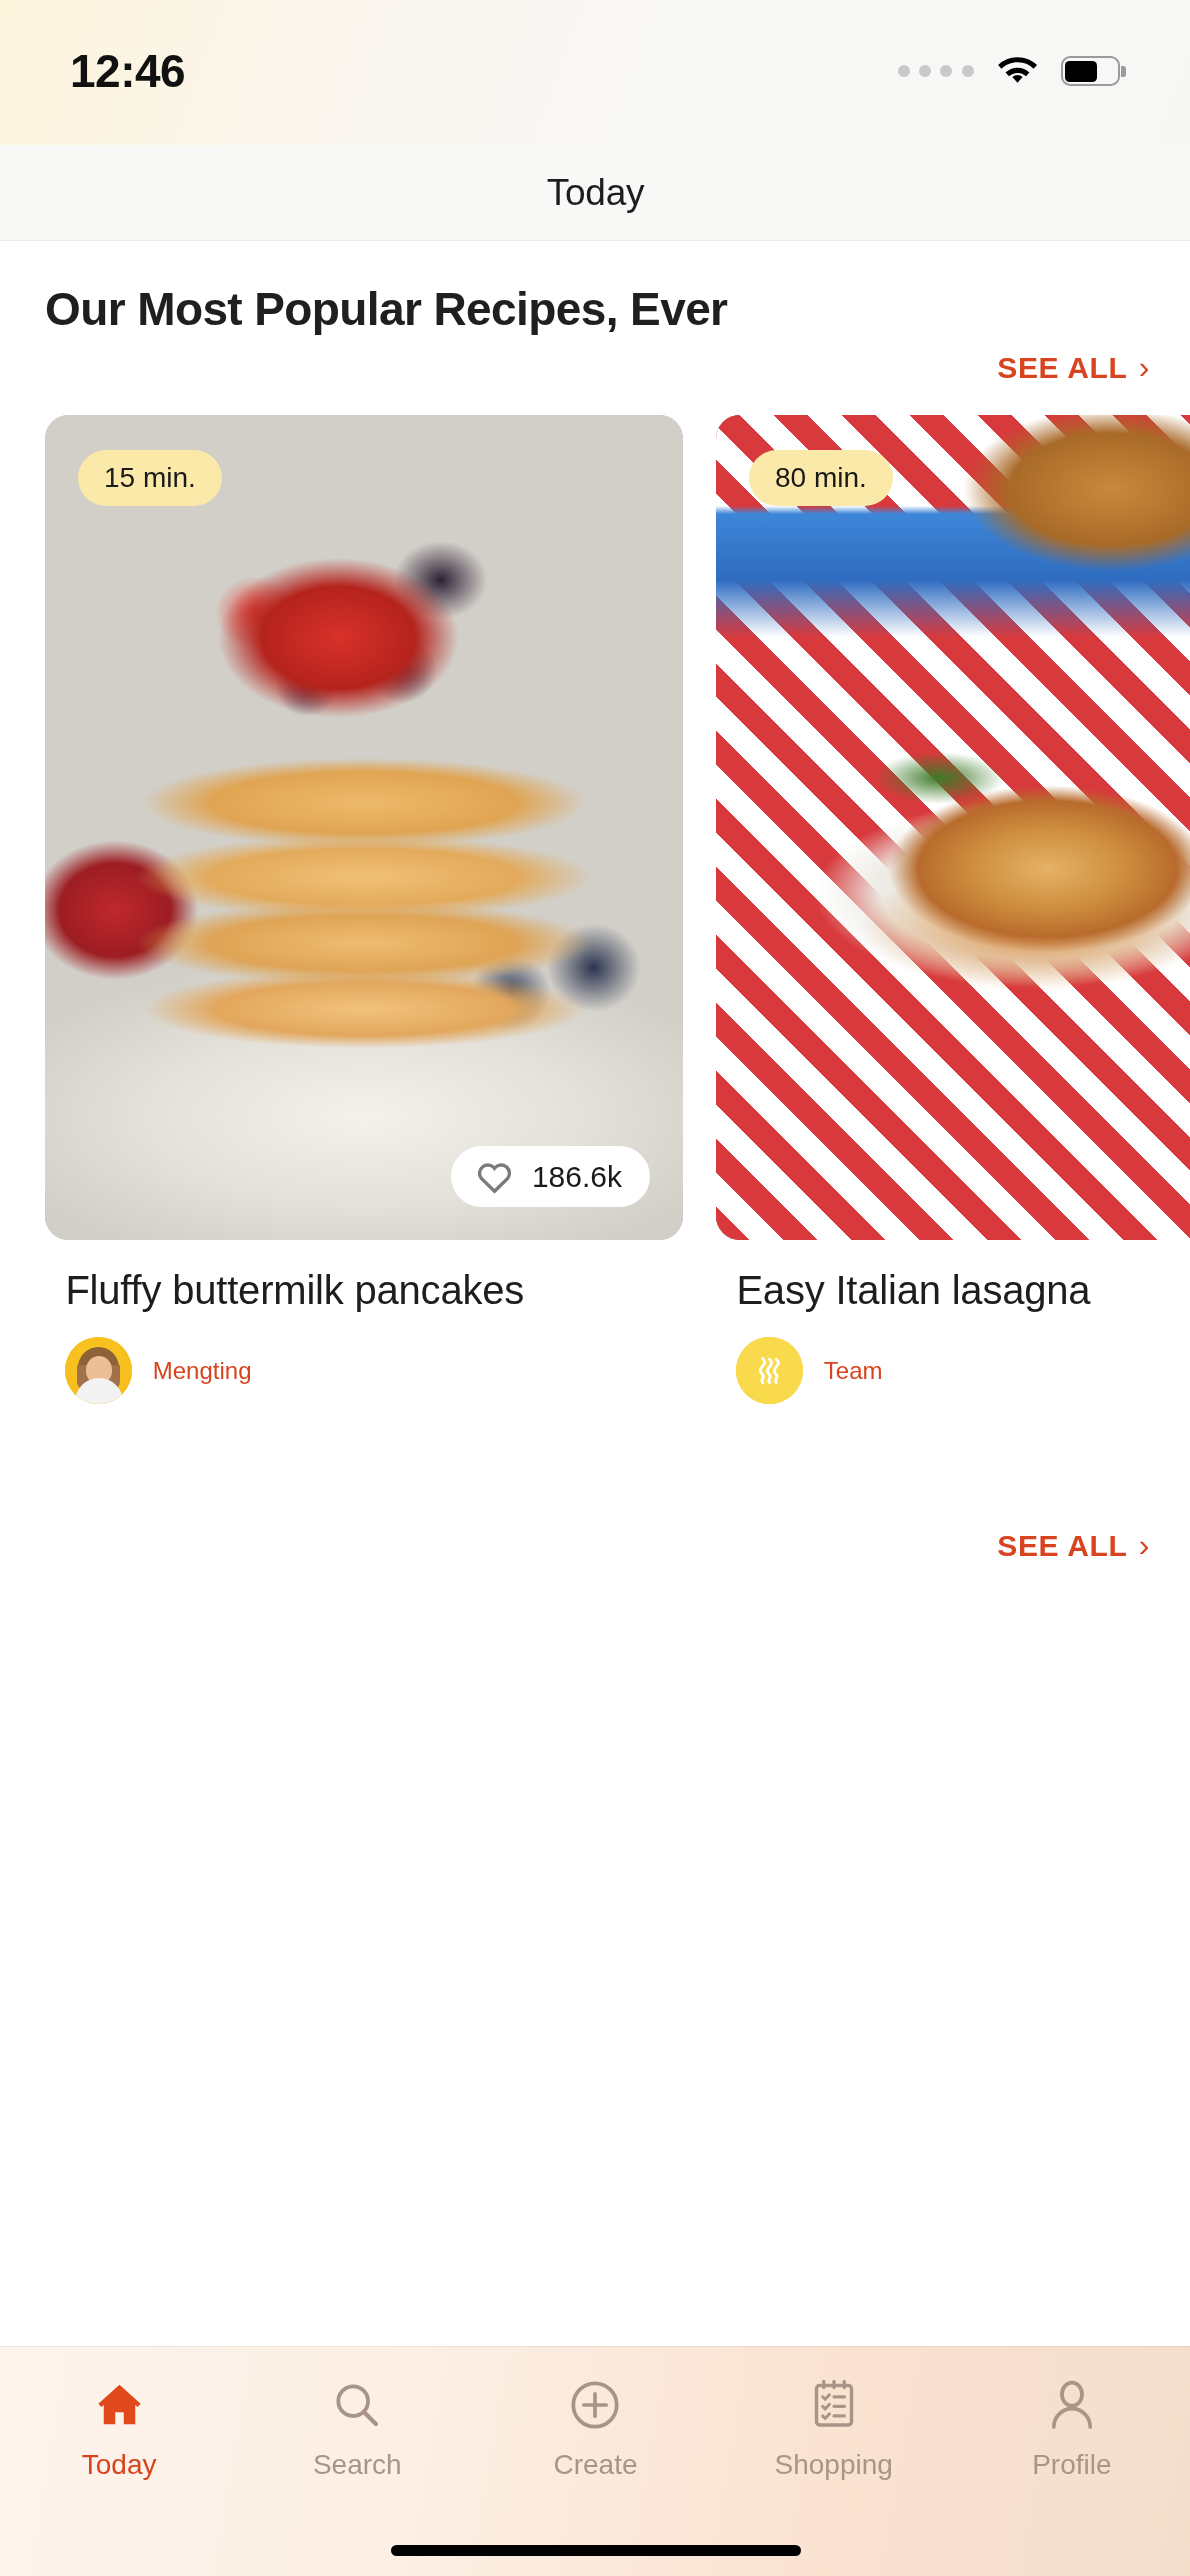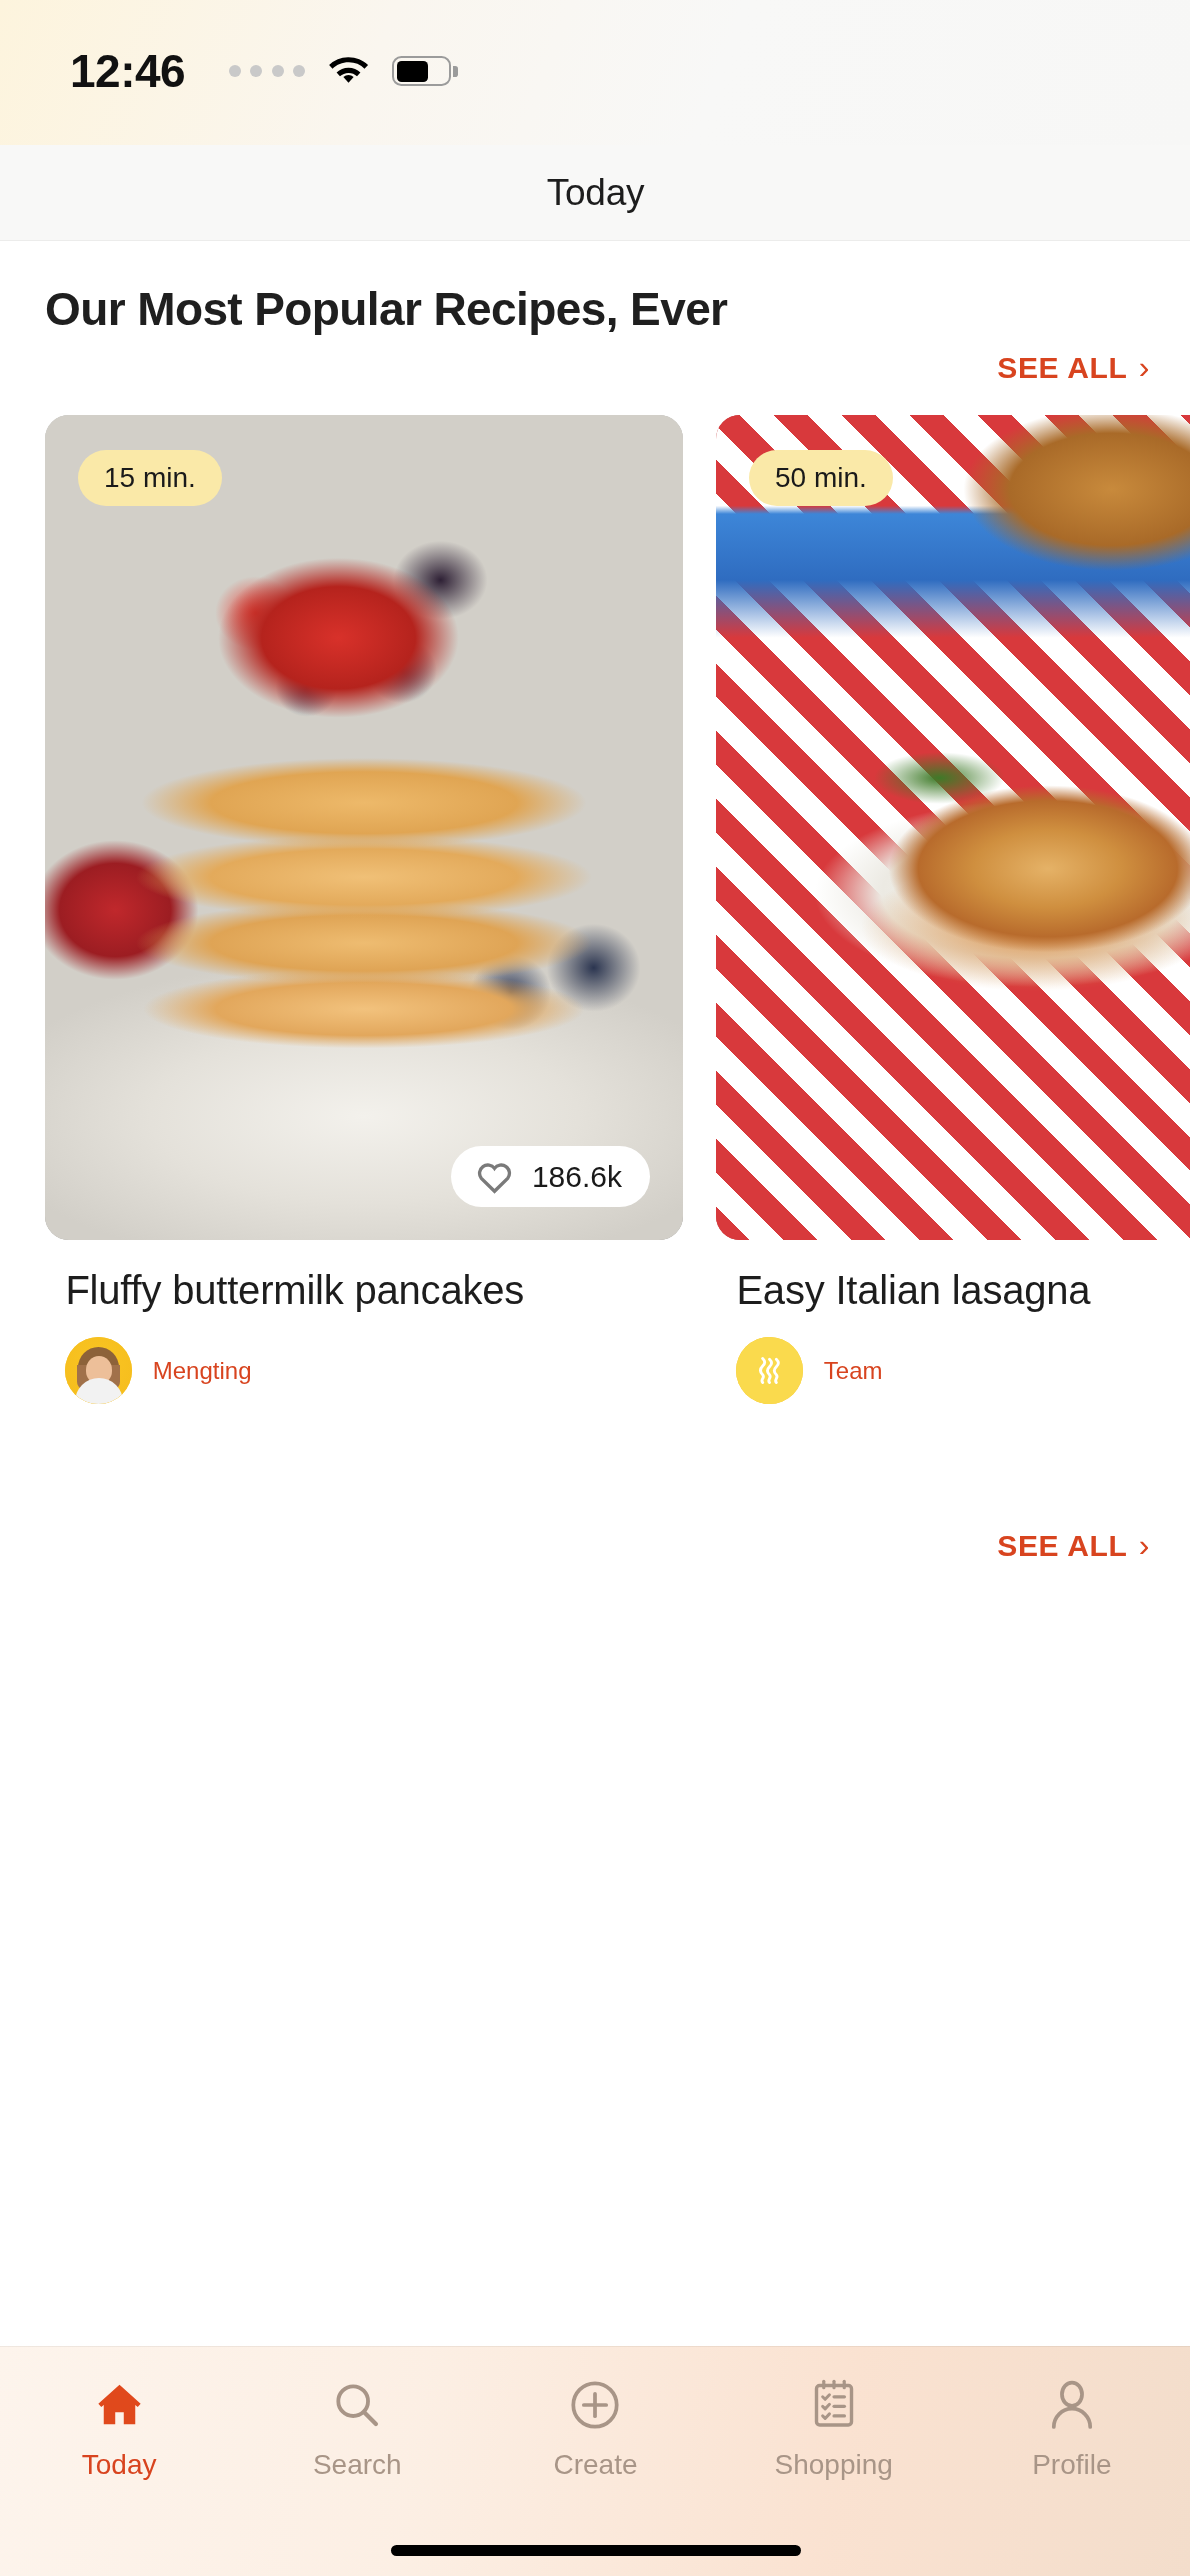--- a/index.html
+++ b/index.html
@@ -7,21 +7,21 @@
   body {
     font-family:"Liberation Sans", sans-serif;
     background:#ffffff;
     position:relative;
   }
 
   
   .status-bar{
     position:absolute; top:0; left:0; width:1191px; height:145px;
     background:linear-gradient(110deg,#fdf4dd 0%,#faf6ef 32%,#f8f8f7 60%,#f7f7f6 100%);
-    display:flex; align-items:flex-start; justify-content:flex-start;
+    display:flex; align-items:flex-start; justify-content:space-between;
     padding:48px 65px 0 70px;
     gap:44px;
   }
   .clock{ font-size:46px; font-weight:600; color:#111; letter-spacing:-0.5px; line-height:1; }
   .status-right{ display:flex; align-items:center; gap:22px; padding-top:7.4px; }
   .sig-dots{ display:flex; gap:9.3px; align-items:center; }
   .sig-dots i{ width:12px; height:12px; border-radius:50%; background:#c9c9c9; display:block; }
   .wifi{ width:43px; height:32px; }
   .battery{ display:flex; align-items:center; }
   .batt-body{
@@ -231,21 +231,21 @@
                 <div class="body"></div>
             </div>
           </div>
           <div class="author-name">Mengting</div>
         </div>
       </div>
 
       <div class="card">
         <div class="thumb">
           <div class="img-lasagna"></div>
-          <div class="time-badge">50 min.</div>
+          <div class="time-badge">80 min.</div>
 
         </div>
         <div class="card-title">Easy Italian lasagna</div>
         <div class="author">
           <div class="avatar">
             <div class="av-steam">
               <svg width="41" height="41" viewBox="0 0 24 24">
                 <path d="M8 19c-1.6-1.6 1.6-2.9 0-4.5S6.4 11 8 9.4 9.6 6.6 8 5" fill="none" stroke="#fff" stroke-width="1.7" stroke-linecap="round"></path>
                 <path d="M12 19c-1.6-1.6 1.6-2.9 0-4.5s-1.6-3.1 0-4.7 1.6-2.8 0-4.4" fill="none" stroke="#fff" stroke-width="1.7" stroke-linecap="round"></path>
                 <path d="M16 19c-1.6-1.6 1.6-2.9 0-4.5s-1.6-3.1 0-4.7 1.6-2.8 0-4.4" fill="none" stroke="#fff" stroke-width="1.7" stroke-linecap="round"></path>

